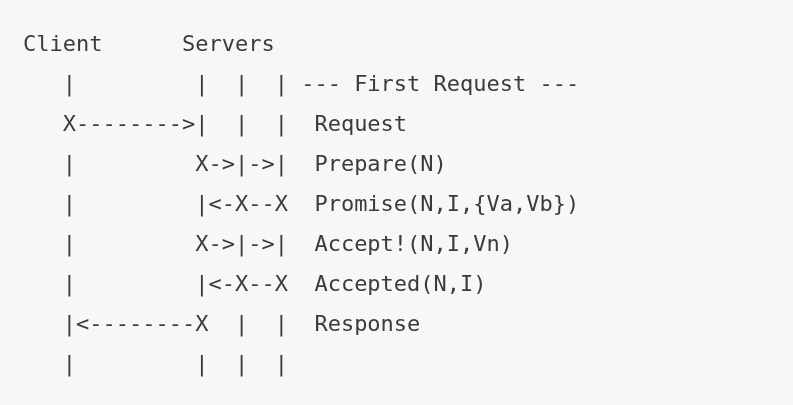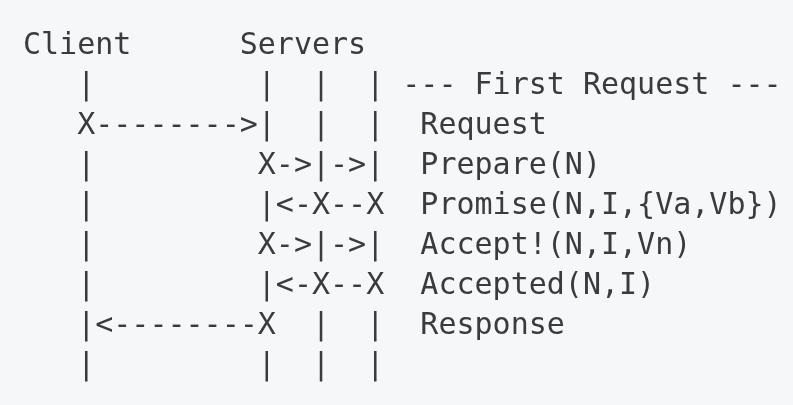--- a/index.html
+++ b/index.html
@@ -17,21 +17,21 @@
     width: 793px;
     height: 405px;
     background: #f6f7f8;
   }
   pre.ascii {
     position: absolute;
     left: 23px;
     top: 24px;
     margin: 0;
     font-family: "DejaVu Sans Mono", "Liberation Mono", monospace;
-    font-size: 30px;
+    font-size: 22px;
     font-weight: 500;
     line-height: 40px;
     letter-spacing: 0;
     color: #3a3b3d;
     white-space: pre;
   }
   pre.ascii .row {
     display: block;
     white-space: pre;
   }

